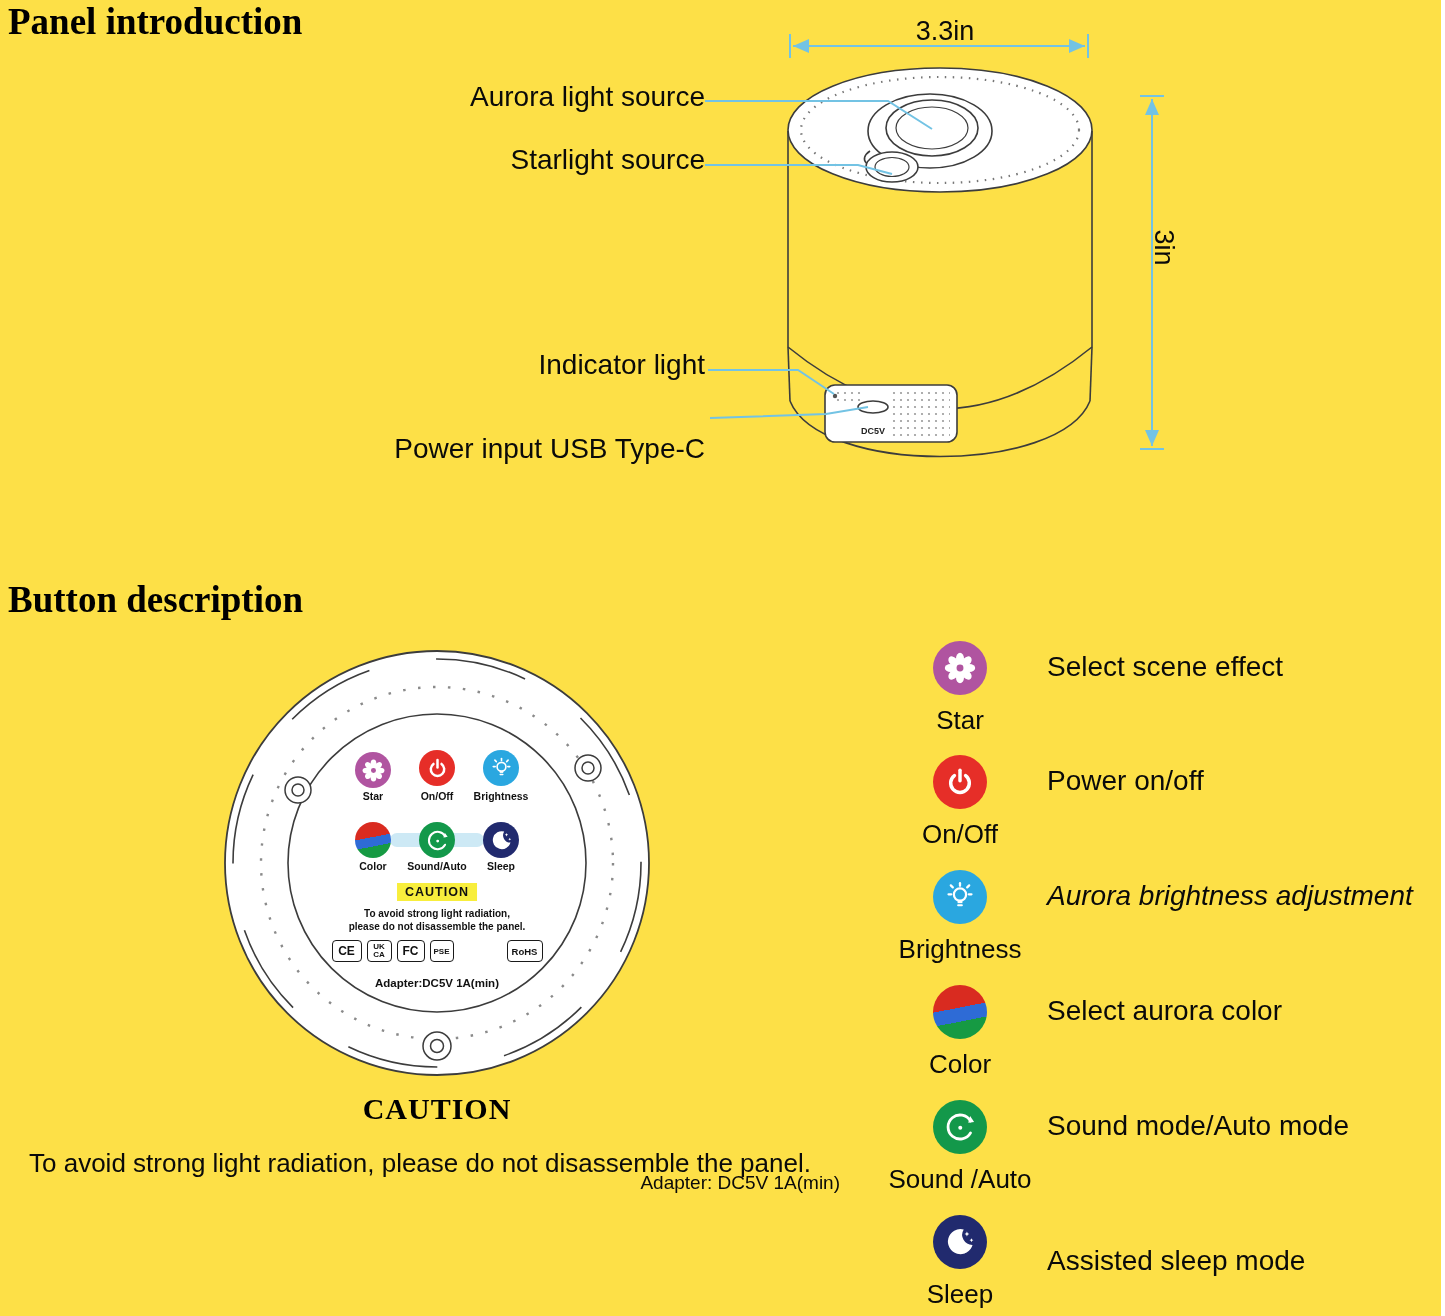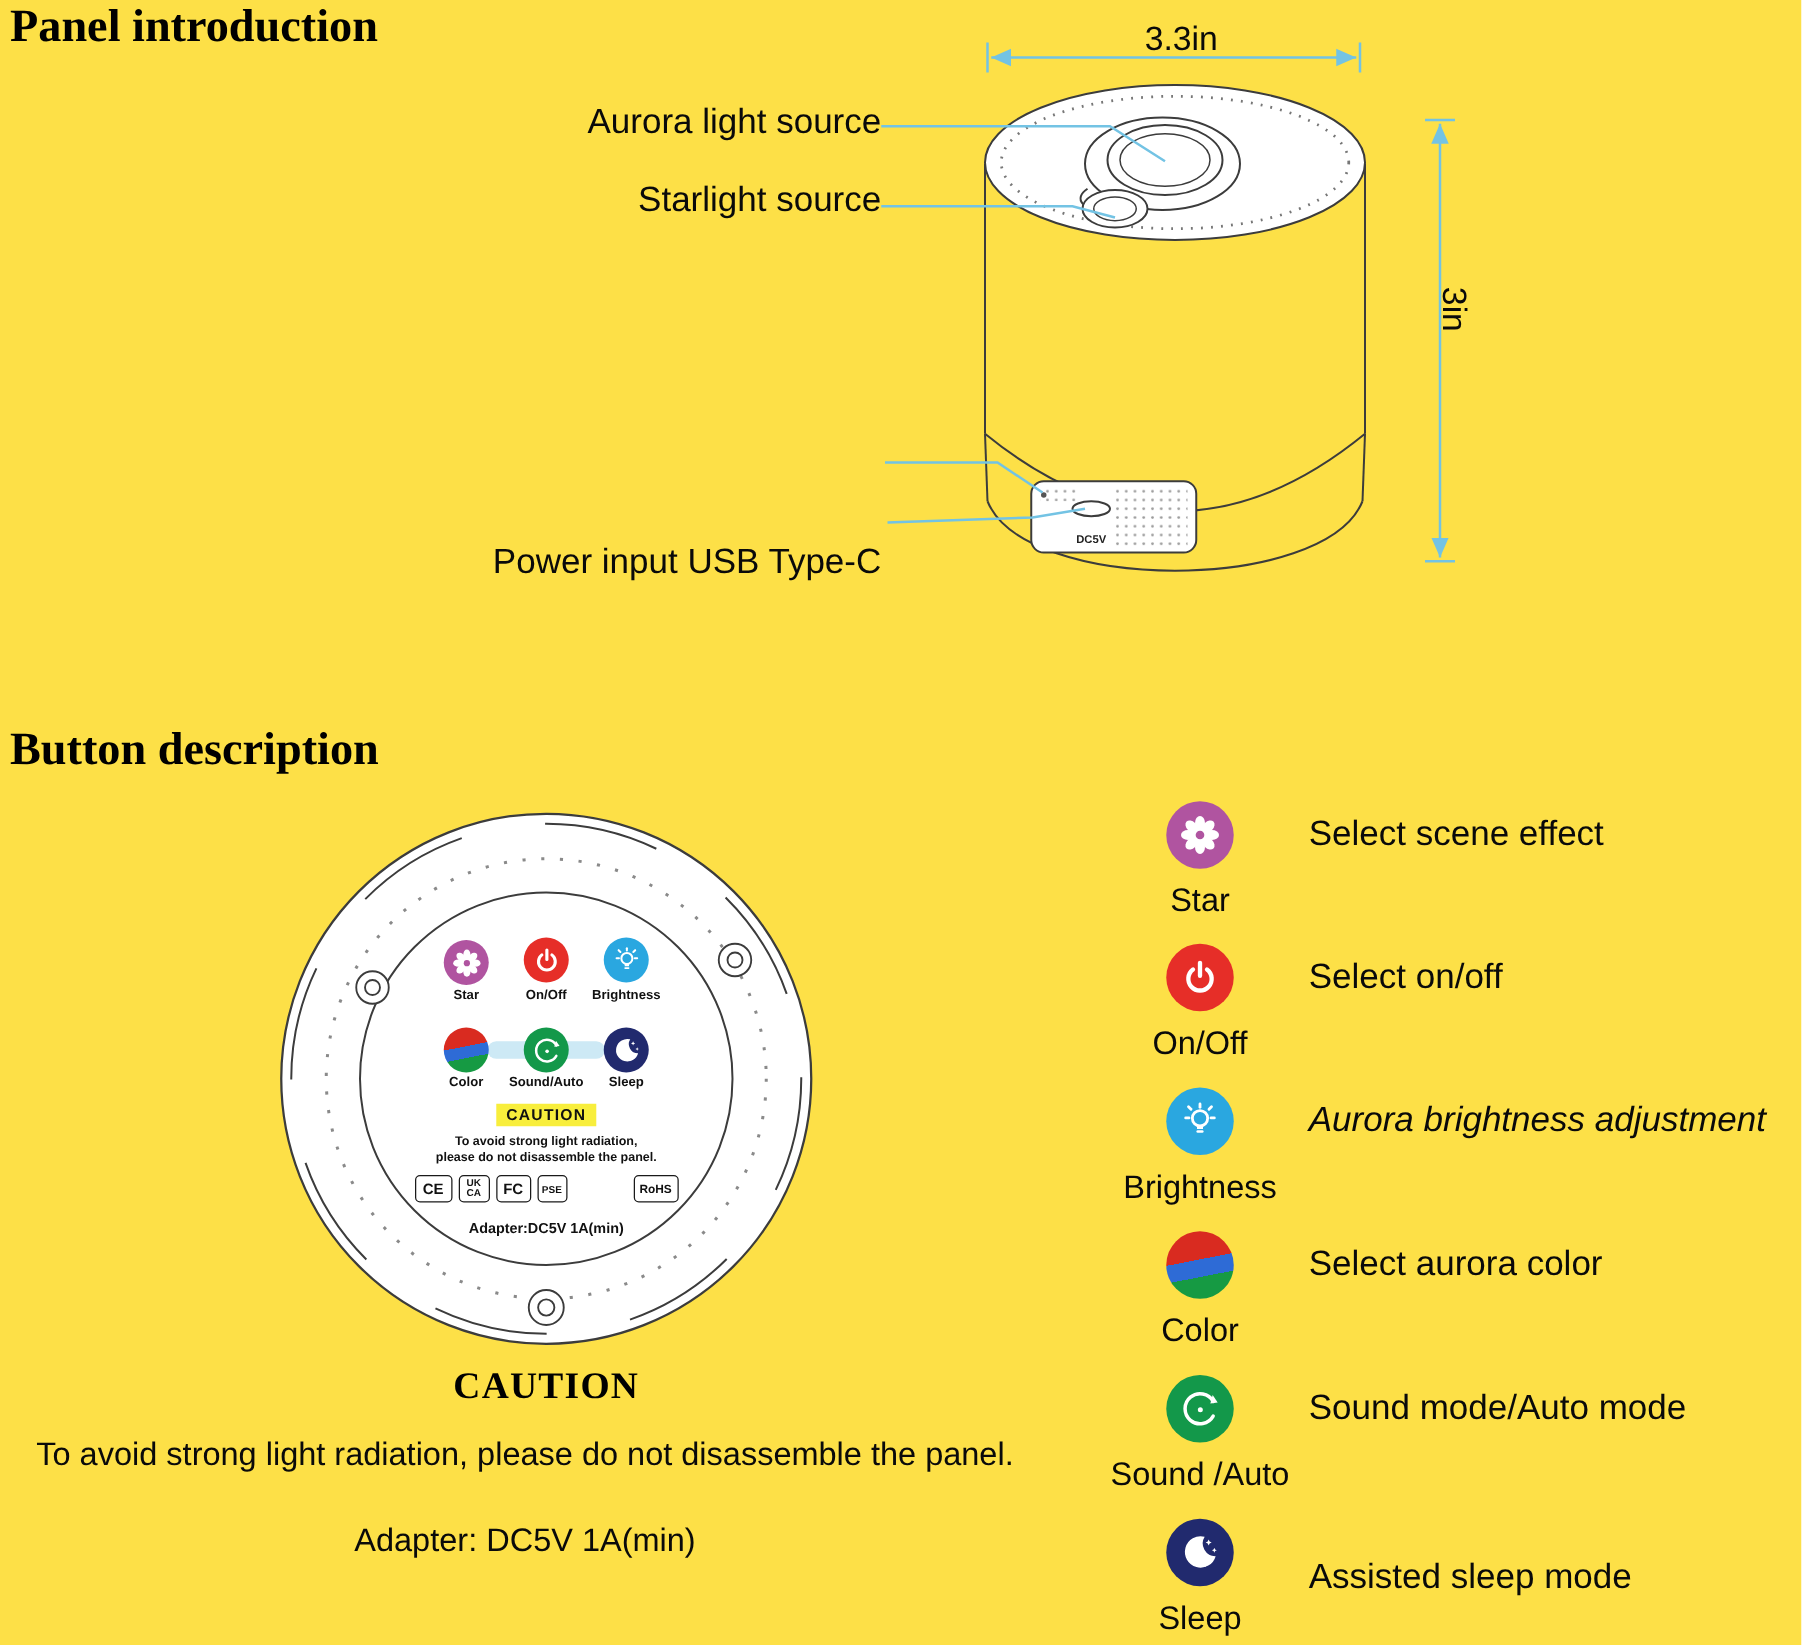--- a/index.html
+++ b/index.html
@@ -46,21 +46,21 @@
   .c-ce   { width:30px; font-size:12px; }
   .c-ukca { width:25px; font-size:8px; line-height:8px; text-align:center; }
   .c-fc   { width:28px; font-size:12px; }
   .c-pse  { width:24px; font-size:8px; }
   .c-rohs { width:36px; font-size:9.5px;margin-left:48px; }
   .padapter { position:absolute; left:69px; width:300px; top:329px; text-align:center; font-size:11.5px; font-weight:700; color:#111; }
 
   .caution-h { position:absolute; left:287px; width:300px; top:1092px; text-align:center;
                font-family:"Liberation Serif", serif; font-weight:700; font-size:30px; letter-spacing:1px; }
   .caution-line { position:absolute; left:0; width:840px; top:1148px; text-align:center; font-size:26px; color:#0a0a0a; }
-  .adapter-line { position:absolute; left:0; width:840px; top:1217px; text-align:center; font-size:26px; color:#0a0a0a; }
+  .adapter-line { position:absolute; left:0; width:840px; top:1172px; text-align:right; font-size:19px; color:#0a0a0a; }
 
   .defs-svg { position:absolute; width:0; height:0; overflow:hidden; }
 </style>
 </head>
 <body>
 
 <div class="page">
 
   <svg class="defs-svg" aria-hidden="true">
     <symbol id="ic-star" viewBox="0 0 24 24">
@@ -153,20 +153,21 @@
       <line x1="790" y1="34" x2="790" y2="58"></line>
       <line x1="1088" y1="34" x2="1088" y2="58"></line>
       <line x1="1152" y1="99" x2="1152" y2="446" marker-start="url(#arw)" marker-end="url(#arw)"></line>
       <line x1="1140" y1="96" x2="1164" y2="96"></line>
       <line x1="1140" y1="449" x2="1164" y2="449"></line>
     </g>
   </svg>
 
   <div class="lbl" style="top:81px;">Aurora light source</div>
   <div class="lbl" style="top:144px;">Starlight source</div>
+  <div class="lbl" style="top:349px;">Indicator light</div>
   <div class="lbl" style="top:397px;margin-top:36px;">Power input USB Type-C</div>
 
   <div class="dim" style="left:865px; top:16px; width:160px;">3.3in</div>
   <div class="dim" style="left:1128px; top:232px; width:70px; transform:rotate(90deg);">3in</div>
 
   <h1 class="sec-h" style="left:8px; top:578px;">Button description</h1>
 
   <svg class="layer" style="left:218px; top:648px;" width="438" height="438" viewBox="0 0 438 438">
     <circle cx="219" cy="215" r="212" fill="#fff" stroke="#3c3c3c" stroke-width="1.8"></circle>
     <circle cx="219" cy="215" r="204" fill="none" stroke="#3c3c3c" stroke-width="1.6" stroke-dasharray="92 68"></circle>
@@ -246,21 +247,21 @@
       </span>
     <div class="leg-label" style="top:705px;">Star</div>
     <div class="leg-desc" style="top:651px;">Select scene effect</div>
 
     <span class="cicon leg-ic bg-power" style="left:933px; top:755px;">
         <svg viewBox="0 0 24 24">
           <use href="#ic-power"></use>
         </svg>
       </span>
     <div class="leg-label" style="top:819px;">On/Off</div>
-    <div class="leg-desc" style="top:765px;">Select on/off</div>
+    <div class="leg-desc" style="top:765px;">Power on/off</div>
 
     <span class="cicon leg-ic bg-bright" style="left:933px; top:870px;">
         <svg viewBox="0 0 24 24">
           <use href="#ic-bulb"></use>
         </svg>
       </span>
     <div class="leg-label" style="top:934px;">Brightness</div>
     <div class="leg-desc" style="top:880px;font-style:italic;">Aurora brightness adjustment</div>
 
     <span class="cicon leg-ic bg-color" style="left:933px; top:985px;"></span>

